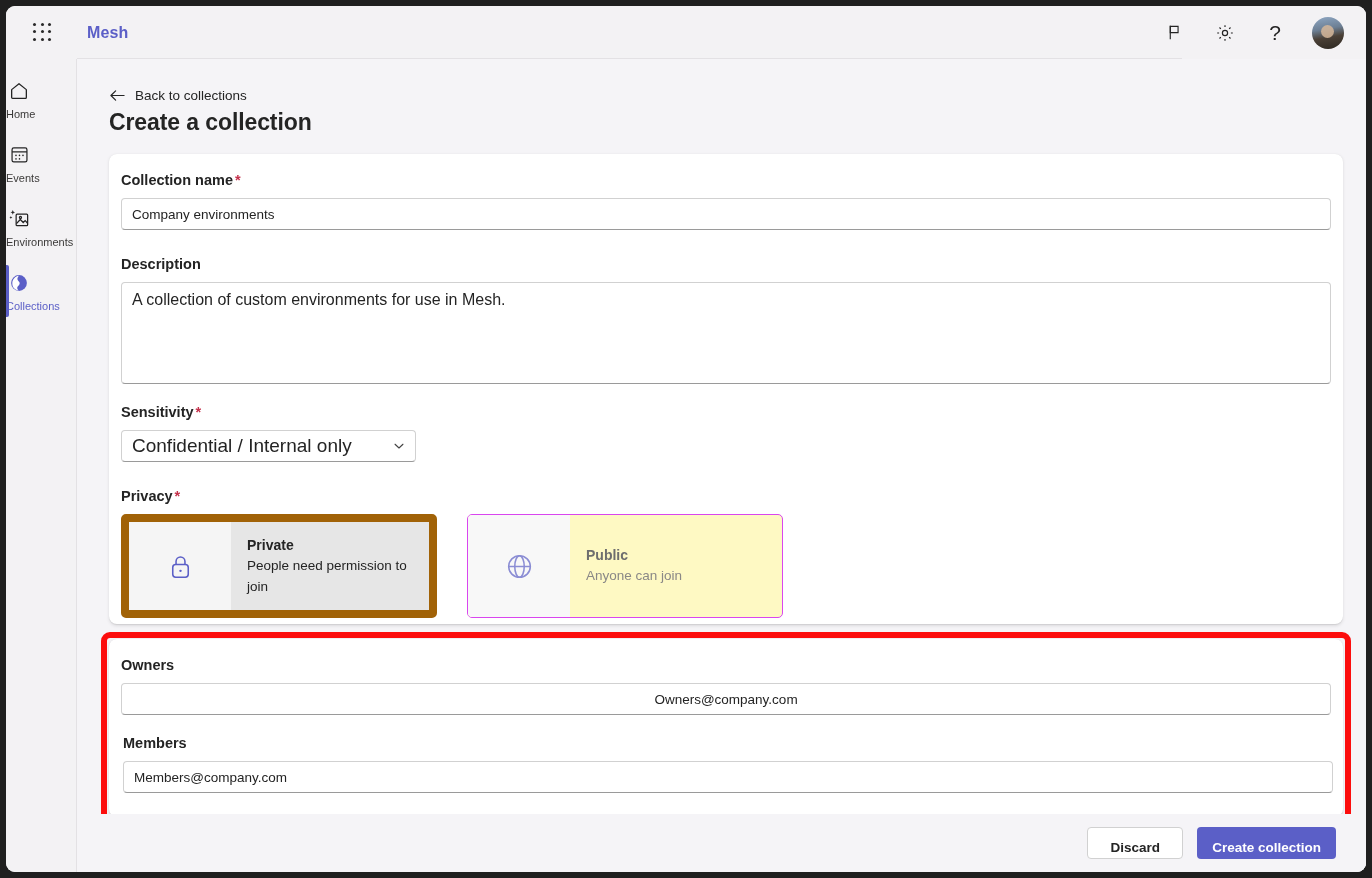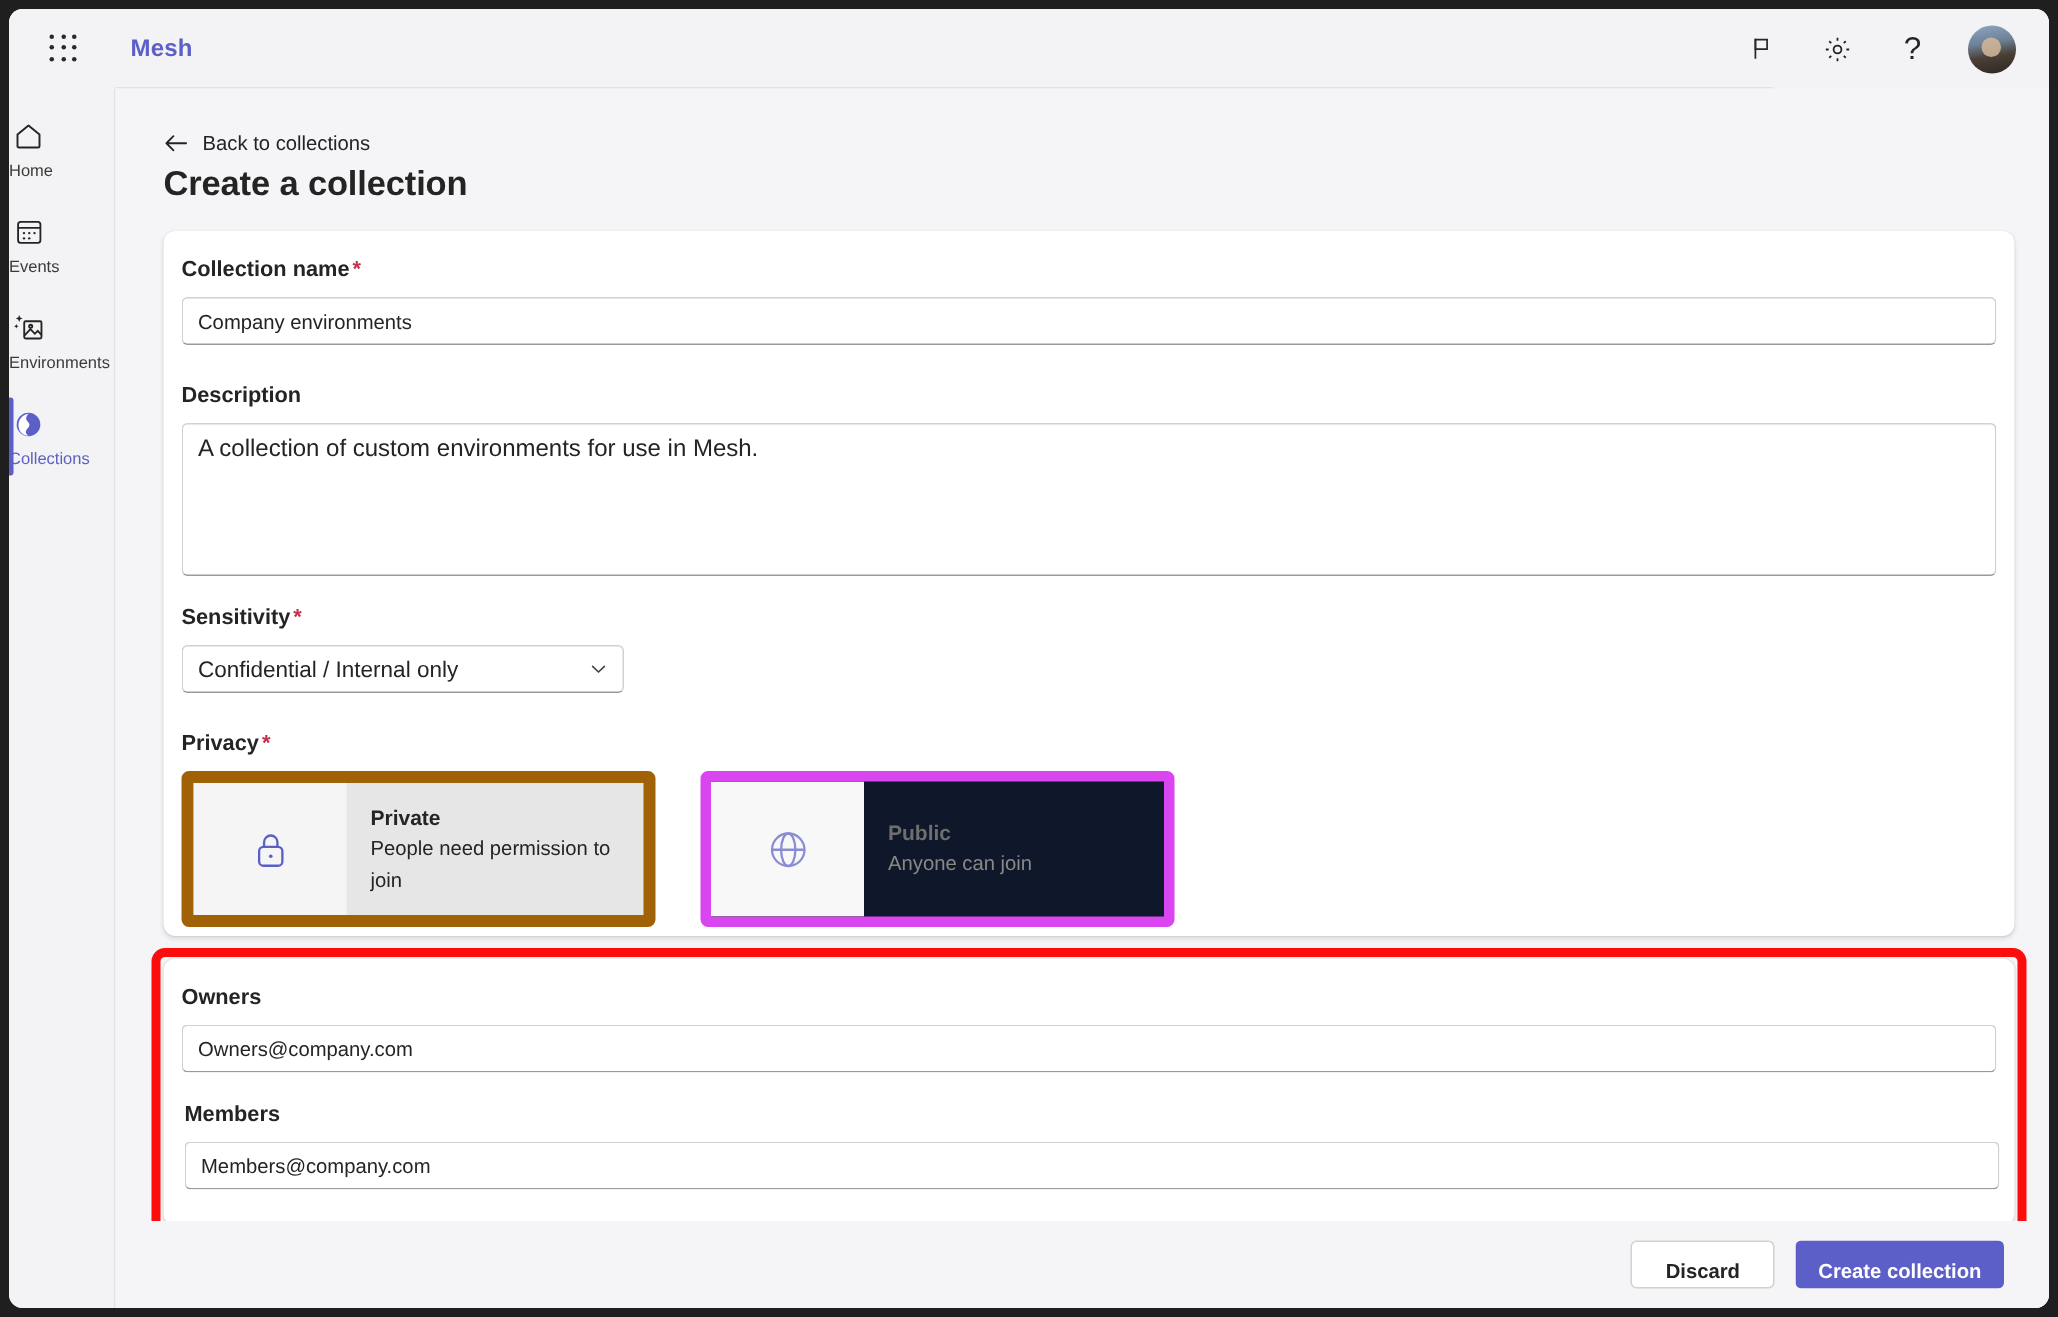--- a/index.html
+++ b/index.html
@@ -139,40 +139,40 @@
     outline:none; resize:none;
   }
   .selectbox {
     width:295px; height:32px;
     border:1px solid #d1d1d1;
     border-bottom:1px solid #9a9a9a;
     border-radius:4px;
     background:#fff;
     display:flex; align-items:center;
     padding:0 9px 0 10px;
-    font-size:15px; color:#242424;
+    font-size:19px; color:#242424;
     cursor:pointer;
   }
   .selectbox .chev { margin-left:auto; color:#424242; display:flex; }
 
   
   .privacy-row { display:flex; gap:30px; }
   .pcard {
     width:316px; height:104px;
     border-radius:5px;
     display:flex; align-items:stretch; overflow:hidden;
     cursor:pointer;
   }
   .pcard.sel {
     border:8px solid #a16207;
     background:#e6e6e6;
   }
   .pcard.unsel {
-    border:7px solid #d946ef;
-    background:#0f172a;
+    border:1px solid #d946ef;
+    background:#fef9c3;
   }
   .pcard .picon {
     width:102px; flex:0 0 102px;
     display:flex; align-items:center; justify-content:center;
     background:#f5f5f5;
     color:#5b5fc7;
   }
   .pcard.unsel .picon { background:#f8f8f8; color:#8b8dd4; }
   .pcard .pbody {
     flex:1; display:flex; flex-direction:column; justify-content:center;
@@ -376,21 +376,21 @@
           </div>
 
         </div>
       </div>
     </div>
 
     <div class="card card-people">
 
       <div style="position:absolute;left:12px;top:18px;">
         <div class="field-label">Owners</div>
-        <input class="txtinput" style="margin-top: 10px;" value="Owners@company.com" placeholder="Owners">
+        <input class="txtinput" style="margin-top: 10px; text-align: center;" value="Owners@company.com" placeholder="Owners">
       </div>
 
       <div style="position:absolute;left:14px;top:96px;">
         <div class="field-label">Members</div>
         <input class="txtinput" style="margin-top: 10px;" value="Members@company.com" placeholder="Members">
       </div>
     </div>
 
     <div class="redbox"></div>
 

